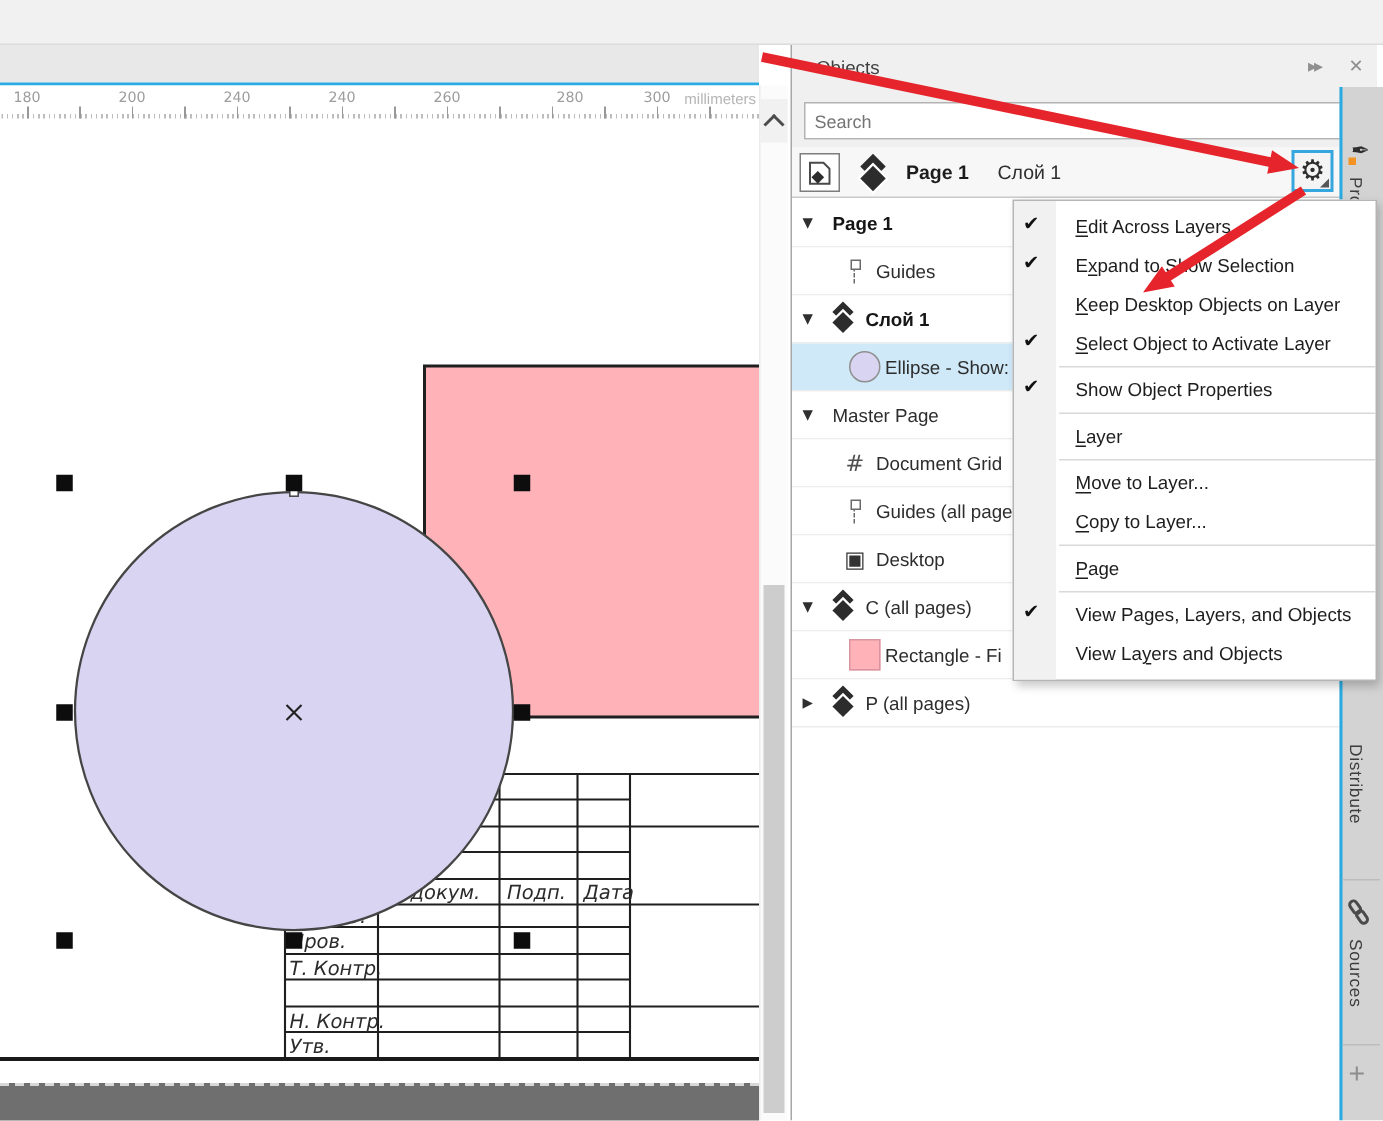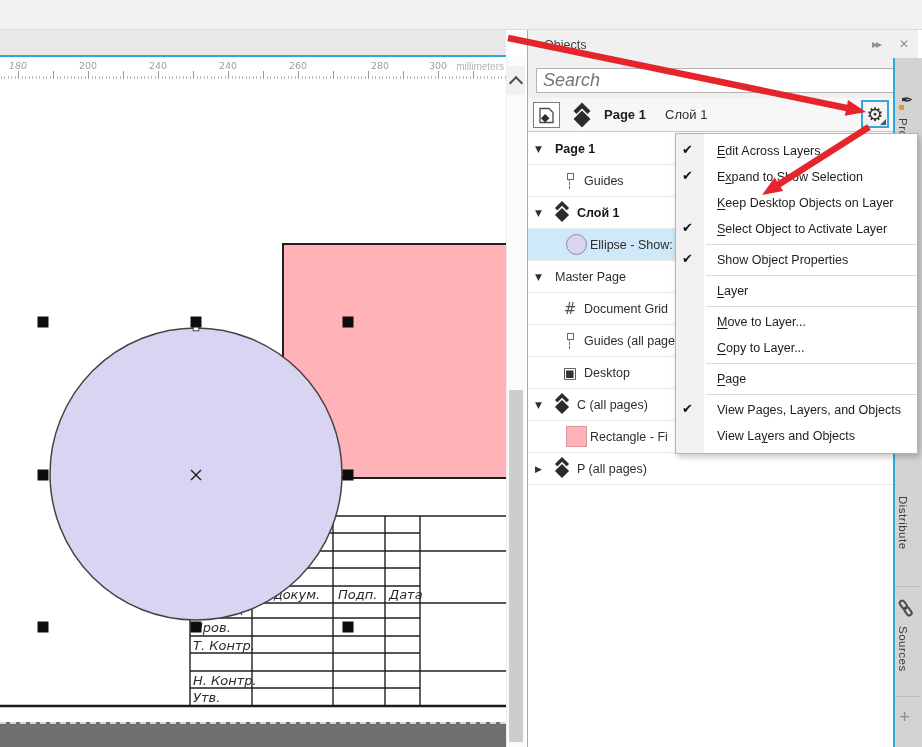--- a/index.html
+++ b/index.html
@@ -33,21 +33,21 @@
   .vthumb{position:absolute;left:2px;top:333px;width:14px;height:352px;background:#cdcdcd;}
   .pdivider{position:absolute;left:527px;top:30px;width:1px;height:717px;background:#a8a8a8;}
 
   
   .panel{position:absolute;left:528px;top:30px;width:394px;height:717px;background:#fff;}
   .phead{position:absolute;left:0;top:0;width:394px;height:32px;background:#f0f0f0;}
   .ptitle{position:absolute;left:16px;top:8px;font-size:12.5px;color:#3f3f3f;}
   .picon{position:absolute;top:7px;font-size:12px;color:#8f8f8f;cursor:default;letter-spacing:-2px;}
   .searchrow{position:absolute;left:0;top:32px;width:394px;height:36px;background:#f0f0f0;}
   .search{position:absolute;left:8px;top:6px;width:346px;height:23px;border:1px solid #b3b3b3;background:#fff;
-          font-size:18px;color:#444;padding:0 6px;outline:none;font-family:"Liberation Sans",sans-serif;font-style:italic;}
+          font-size:12px;color:#444;padding:0 6px;outline:none;font-family:"Liberation Sans",sans-serif;}
   .crumb{position:absolute;left:0;top:68px;width:394px;height:34px;background:#f7f7f7;border-bottom:1px solid #c9c9c9;box-sizing:border-box;}
   .lmbtn{position:absolute;left:5px;top:4px;width:27px;height:26px;border:1px solid #7d7d7d;background:#fff;box-sizing:border-box;
          display:flex;align-items:center;justify-content:center;}
   .crumb-stack{position:absolute;left:42px;top:7px;}
   .crumb-page{position:absolute;left:76px;top:9px;font-size:13px;font-weight:bold;color:#1c1c1c;}
   .crumb-layer{position:absolute;left:137px;top:9px;font-size:13px;color:#2e2e2e;}
   .gearbtn{position:absolute;left:333px;top:2px;width:28px;height:28px;border:2px solid #35a7de;background:#f4f4f4;
            box-sizing:border-box;display:flex;align-items:center;justify-content:center;}
   .gear{font-size:19px;color:#2e2e2e;line-height:1;font-family:"DejaVu Sans",sans-serif;}
   .gear-tri{position:absolute;right:1px;bottom:1px;width:0;height:0;border-left:6px solid transparent;border-bottom:6px solid #565656;}
@@ -112,21 +112,21 @@
 <body>
 
 <div id="root">
 
   <div class="topbar"></div>
   <div class="substrip"></div>
   <div class="blueline" style="background: rgb(41, 171, 226);"></div>
 
   <div class="ruler">
     <div>
-        <span class="rnum" style="left: 5px; font-style: italic;">180</span>
+        <span class="rnum" style="left: 5px;">180</span>
         <span class="rnum" style="left: 75px;">200</span>
         <span class="rnum" style="left: 145px;">240</span>
         <span class="rnum" style="left: 215px;">240</span>
         <span class="rnum" style="left: 285px;">260</span>
         <span class="rnum" style="left: 355px; margin-left: 12px;">280</span>
         <span class="rnum" style="left: 425px;">300</span>
       </div>
     <span class="runit">millimeters</span>
     <div class="ticks"></div>
   </div>

